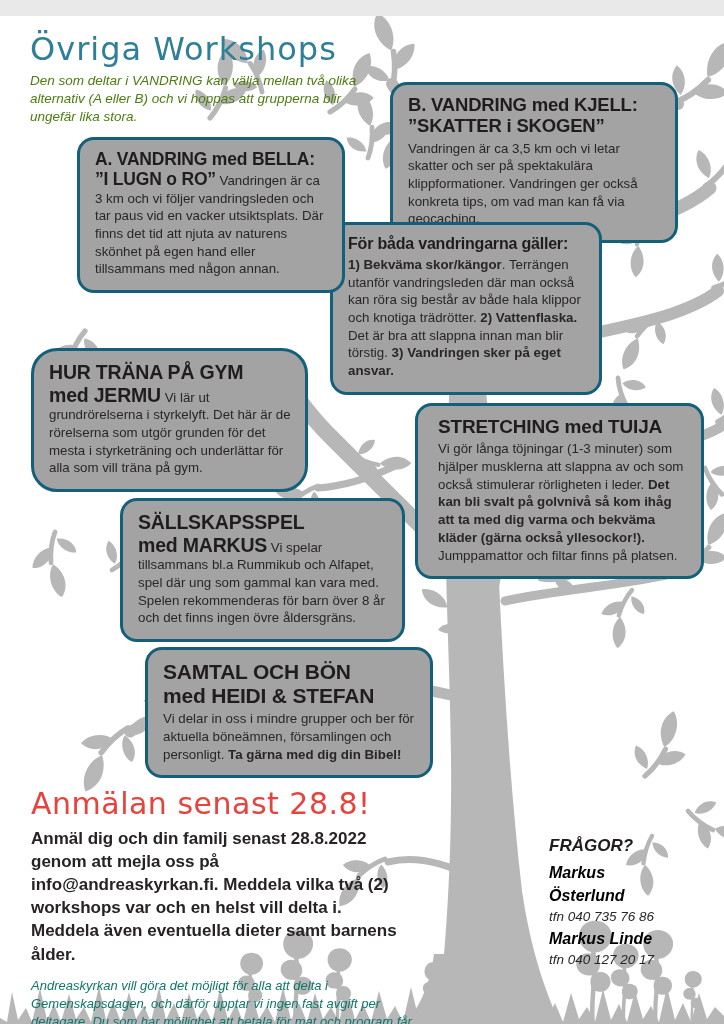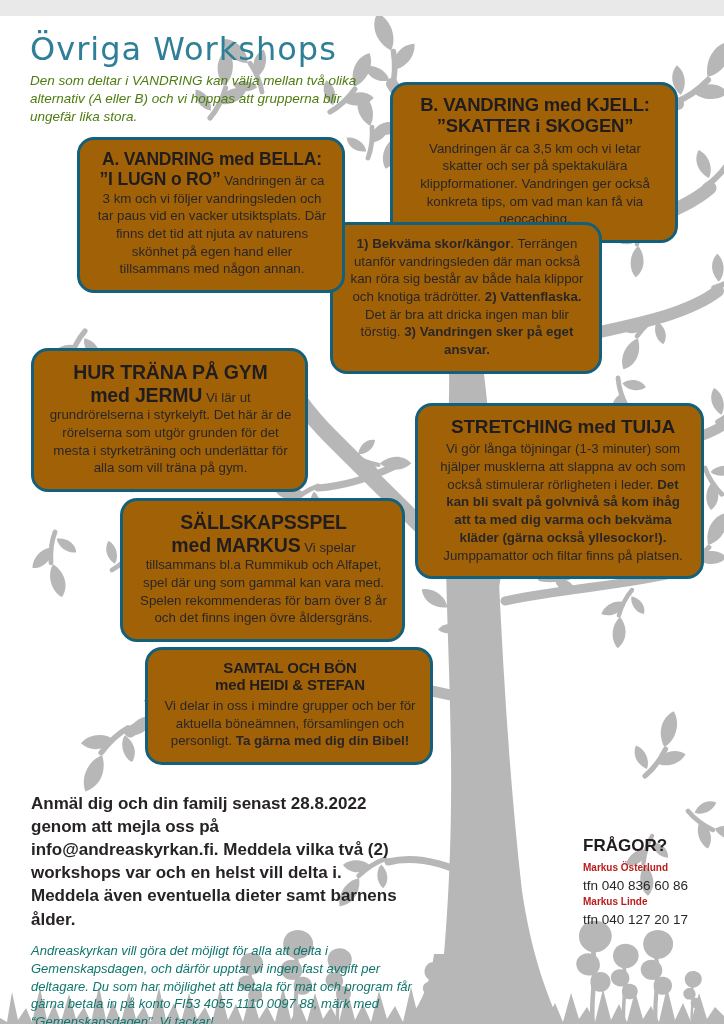--- a/index.html
+++ b/index.html
@@ -15,63 +15,62 @@
   .page-title{
     font-family:"DejaVu Sans", sans-serif; font-weight:400;
     font-size:32px; letter-spacing:1px; color:#2f7f99;
   }
   .intro{
     margin-top:4px; width:330px;
     font-size:13.5px; font-style:italic; line-height:1.32; color:#4d7c0f;
   }
 
   .box{
-    position:absolute; z-index:2; background:#a16207;
+    position:absolute; z-index:2; background:#a3a3a3;
     border:3.5px solid #14607a; border-radius:17px;
     padding:10px 13px 12px 15px;
-    text-align:center;
   }
   .box-content{ font-size:13.3px; line-height:1.33; color:#2a2627; }
   .box-content b{ font-weight:bold; }
   .bh{ font-weight:bold; color:#211d1e; line-height:1.13; letter-spacing:-0.2px; }
   .bh.blk{ display:block; margin-bottom:3px; }
 
   #box-a{ left:77px;  top:121px; width:268px; z-index:4; }
   #box-b{ left:390px; top:66px;  width:288px; z-index:1; }
   #box-rules{ left:330px; top:206px; width:272px; z-index:3; }
-  #box-gym{ left:31px;  top:332px; width:277px; }
+  #box-gym{ left:31px;  top:332px; width:277px;border-radius:26px; }
   #box-stretch{ left:415px; top:387px; width:289px;padding-left:20px; }
   #box-spel{ left:120px; top:482px; width:285px; }
   #box-samtal{ left:145px; top:631px; width:288px; }
 
   #box-a .bh{ font-size:17.5px; }
   #box-b .bh{ font-size:18.5px; }
   #box-rules .bh{ font-size:16px; }
   #box-gym .bh{ font-size:19.5px; }
   #box-stretch .bh{ font-size:19px; }
   #box-spel .bh{ font-size:19.5px; }
-  #box-samtal .bh{ font-size:15px; }
+  #box-samtal .bh{ font-size:21px; }
 
   .signup{ position:absolute; left:31px; top:770px; width:395px; z-index:2; }
   .signup-title{
     font-family:"DejaVu Sans", sans-serif; font-weight:400;
     font-size:30px; letter-spacing:0.5px; color:#e8423c;
   }
   .signup-instructions{
     margin-top:6px; width:372px;
     font-size:17px; font-weight:bold; line-height:1.36; color:#272324;
   }
   .payment-note{
     margin-top:11px; width:392px;
     font-size:13px; font-style:italic; line-height:1.38; color:#0f766e;
   }
 
-  .contact{ position:absolute; left:583px; top:820px; width:135px; z-index:2; }
+  .contact{ position:absolute; left:549px; top:820px; width:135px; z-index:2;font-style:italic; }
   .contact-heading{ font-size:17px; font-weight:bold; color:#211d1e; margin-bottom:5px; }
-  .contact-name{ font-size:10px; font-weight:bold; line-height:1.45; color:#b91c1c; }
+  .contact-name{ font-size:16px; font-weight:bold; line-height:1.45; color:#000000; }
   .contact-phone{ font-size:13.5px; line-height:1.45; color:#2a2627; }
 </style>
 </head>
 <body>
 
 <div class="page">
 
   <svg class="tree-bg" width="724" height="1024" viewBox="0 0 724 1024" aria-hidden="true">
     <defs>
       <path id="leaf" d="M0 0 C7 -9 19 -12 28 -5 C22 4 8 6 0 0 Z"></path>
@@ -180,47 +179,48 @@
 
   <section class="box" id="box-a">
     <p class="box-content"><strong class="bh">A. VANDRING med BELLA:<br>”I LUGN o RO”</strong> <span>Vandringen är ca 3 km och vi följer vandringsleden och tar paus vid en vacker utsiktsplats. Där finns det tid att njuta av naturens skönhet på egen hand eller tillsammans med någon annan.</span></p>
   </section>
 
   <section class="box" id="box-b">
     <p class="box-content"><strong class="bh blk">B. VANDRING med KJELL:<br>”SKATTER i SKOGEN”</strong><span>Vandringen är ca 3,5 km och vi letar skatter och ser på spektakulära klippformationer. Vandringen ger också konkreta tips, om vad man kan få via geocaching.</span></p>
   </section>
 
   <section class="box" id="box-rules">
-    <p class="box-content"><b>1) Bekväma skor/kängor</b><span>. Terrängen utanför vandringsleden där man också kan röra sig består av både hala klippor och knotiga trädrötter. </span><b>2) Vattenflaska.</b><span> Det är bra att dricka ingen man blir törstig. </span><b>3) Vandringen sker på eget ansvar.</b></p>
+    <p class="box-content"><strong class="bh blk">För båda vandringarna gäller:</strong><b>1) Bekväma skor/kängor</b><span>. Terrängen utanför vandringsleden där man också kan röra sig består av både hala klippor och knotiga trädrötter. </span><b>2) Vattenflaska.</b><span> Det är bra att slappna innan man blir törstig. </span><b>3) Vandringen sker på eget ansvar.</b></p>
   </section>
 
   <section class="box" id="box-gym">
     <p class="box-content"><strong class="bh">HUR TRÄNA PÅ GYM<br>med JERMU</strong> <span>Vi lär ut grundrörelserna i styrkelyft. Det här är de rörelserna som utgör grunden för det mesta i styrketräning och underlättar för alla som vill träna på gym.</span></p>
   </section>
 
   <section class="box" id="box-stretch">
     <p class="box-content"><strong class="bh blk">STRETCHING med TUIJA</strong><span>Vi gör långa töjningar (1-3 minuter) som hjälper musklerna att slappna av och som också stimulerar rörligheten i leder. </span><b>Det kan bli svalt på golvnivå så kom ihåg att ta med dig varma och bekväma kläder (gärna också yllesockor!).</b><span> Jumppamattor och filtar finns på platsen.</span></p>
   </section>
 
   <section class="box" id="box-spel">
     <p class="box-content"><strong class="bh">SÄLLSKAPSSPEL<br>med MARKUS</strong> <span>Vi spelar tillsammans bl.a Rummikub och Alfapet, spel där ung som gammal kan vara med. Spelen rekommenderas för barn över 8 år och det finns ingen övre åldersgräns.</span></p>
   </section>
 
   <section class="box" id="box-samtal">
     <p class="box-content"><strong class="bh blk">SAMTAL OCH BÖN<br>med HEIDI &amp; STEFAN</strong><span>Vi delar in oss i mindre grupper och ber för aktuella böneämnen, församlingen och personligt. </span><b>Ta gärna med dig din Bibel!</b></p>
   </section>
 
   <section class="signup">
+    <h2 class="signup-title">Anmälan senast 28.8!</h2>
     <p class="signup-instructions">Anmäl dig och din familj senast 28.8.2022 genom att mejla oss på info@andreaskyrkan.fi. Meddela vilka två (2) workshops var och en helst vill delta i. Meddela även eventuella dieter samt barnens ålder.</p>
     <p class="payment-note">Andreaskyrkan vill göra det möjligt för alla att delta i Gemenskapsdagen, och därför upptar vi ingen fast avgift per deltagare. Du som har möjlighet att betala för mat och program får gärna betala in på konto FI53 4055 1110 0097 88, märk med “Gemenskapsdagen”.  Vi tackar!</p>
   </section>
 
   <aside class="contact">
     <h3 class="contact-heading">FRÅGOR?</h3>
     <div>
       <div class="contact-name">Markus Österlund</div>
-      <div class="contact-phone">tfn 040 836 60 86</div>
+      <div class="contact-phone">tfn 040 735 76 86</div>
       <div class="contact-name">Markus Linde</div>
       <div class="contact-phone">tfn 040 127 20 17</div>
     </div>
   </aside>
 
 </div>
 
 </body></html>

